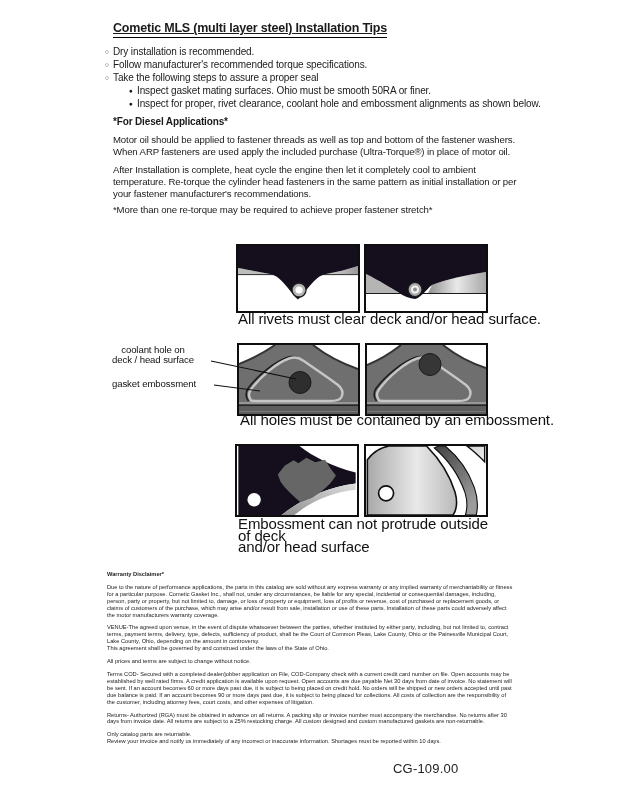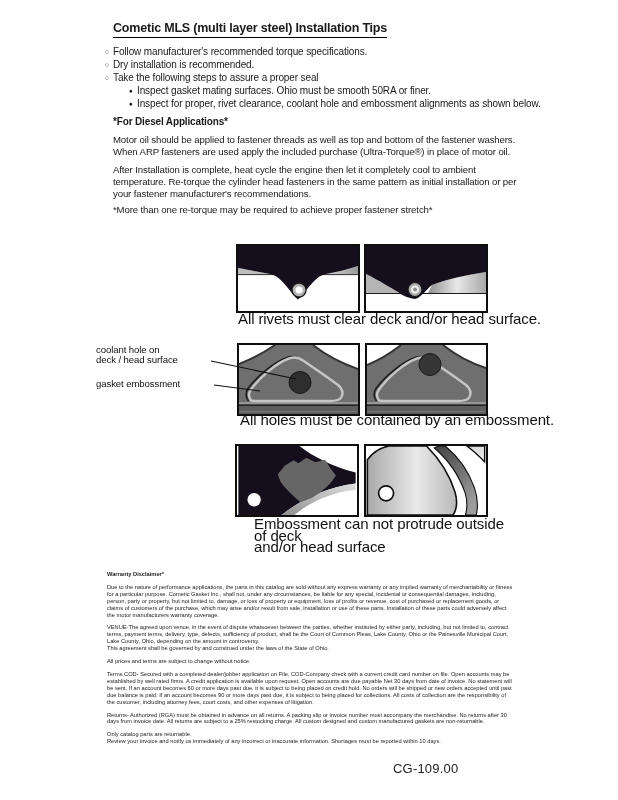--- a/index.html
+++ b/index.html
@@ -1,21 +1,21 @@
 <!DOCTYPE html>
 <html><head>
 <meta charset="utf-8">
 <style>
   html,body{margin:0;padding:0;background:#ffffff;}
   .page{position:relative;width:618px;height:800px;background:#ffffff;overflow:hidden;
         font-family:"Liberation Sans","DejaVu Sans",sans-serif;color:#1a1a1a;}
   .abs{position:absolute;}
 
   .title{left:113px;top:21px;font-size:12.5px;font-weight:bold;letter-spacing:-0.2px;
-         border-bottom:1.5px solid #000;padding-bottom:2px;}
+         border-bottom:1.5px solid #000;padding-bottom:2px;text-decoration:underline;}
 
   .bullets{left:105px;top:46px;width:440px;font-size:10px;letter-spacing:-0.12px;line-height:12px;}
   .brow{display:flex;}
   .brow .mk{width:8px;flex:0 0 8px;}
   .brow.sub{padding-left:24px;}
   .mk.o::before{content:"\25CB";font-size:6.5px;position:relative;top:-1px;}
   .mk.f::before{content:"\25CF";font-size:6.5px;position:relative;top:-1px;}
 
   .diesel-h{left:113px;top:116px;font-size:10px;font-weight:bold;letter-spacing:-0.15px;}
   .para{left:113px;width:414px;font-size:9.6px;letter-spacing:-0.12px;line-height:11.8px;margin:0;}
@@ -32,23 +32,23 @@
   .d1{top:244px;width:124px;height:69px;}
   .d1.pl{left:236px;} .d1.pr{left:364px;}
   .d2{top:343px;width:123px;height:73px;}
   .d2.pl{left:237px;} .d2.pr{left:365px;}
   .d3{top:444px;width:124px;height:73px;}
   .d3.pl{left:235px;} .d3.pr{left:364px;}
 
   .caption{font-size:15px;letter-spacing:-0.1px;color:#111;line-height:11.5px;}
   .cap1{left:238px;top:313px;}
   .cap2{left:240px;top:414px;}
-  .cap3{left:238px;top:518px;width:260px;margin-left:16px;}
-
-  .side-label{font-size:9.6px;letter-spacing:-0.1px;text-align:left;line-height:9.6px;color:#111;}
+  .cap3{left:238px;top:518px;width:260px;}
+
+  .side-label{font-size:9.6px;letter-spacing:-0.1px;text-align:center;line-height:9.6px;color:#111;}
   .lab1{left:96px;top:345px;width:114px;}
   .lab2{left:96px;top:379px;width:116px;}
   .leader-svg{left:110px;top:340px;width:380px;height:78px;pointer-events:none;}
 
   .legal{left:107px;top:571px;width:408px;font-size:5.7px;line-height:6.9px;color:#222;}
   .legal-h{font-weight:bold;margin-bottom:6px;}
   .lp{margin:0 0 6px 0;}
   .lp.tight{margin-bottom:0;}
 
   .page-num{left:393px;top:761px;font-size:13px;letter-spacing:0.2px;color:#222;}
@@ -56,25 +56,25 @@
 </head>
 <body>
 
 <div class="page">
 
   <div class="abs title">Cometic MLS (multi layer steel) Installation Tips</div>
 
   <div class="abs bullets">
     <div class="brow">
       <span class="mk o"></span>
-      <span>Follow manufacturer's recommended torque specifications.</span>
+      <span>Dry installation is recommended.</span>
     </div>
     <div class="brow">
       <span class="mk o"></span>
-      <span>Dry installation is recommended.</span>
+      <span>Follow manufacturer's recommended torque specifications.</span>
     </div>
     <div class="brow">
       <span class="mk o"></span>
       <span>Take the following steps to assure a proper seal</span>
     </div>
     <div class="brow sub">
       <span class="mk f"></span>
       <span>Inspect gasket mating surfaces.  Ohio must be smooth 50RA or finer.</span>
     </div>
     <div class="brow sub">

